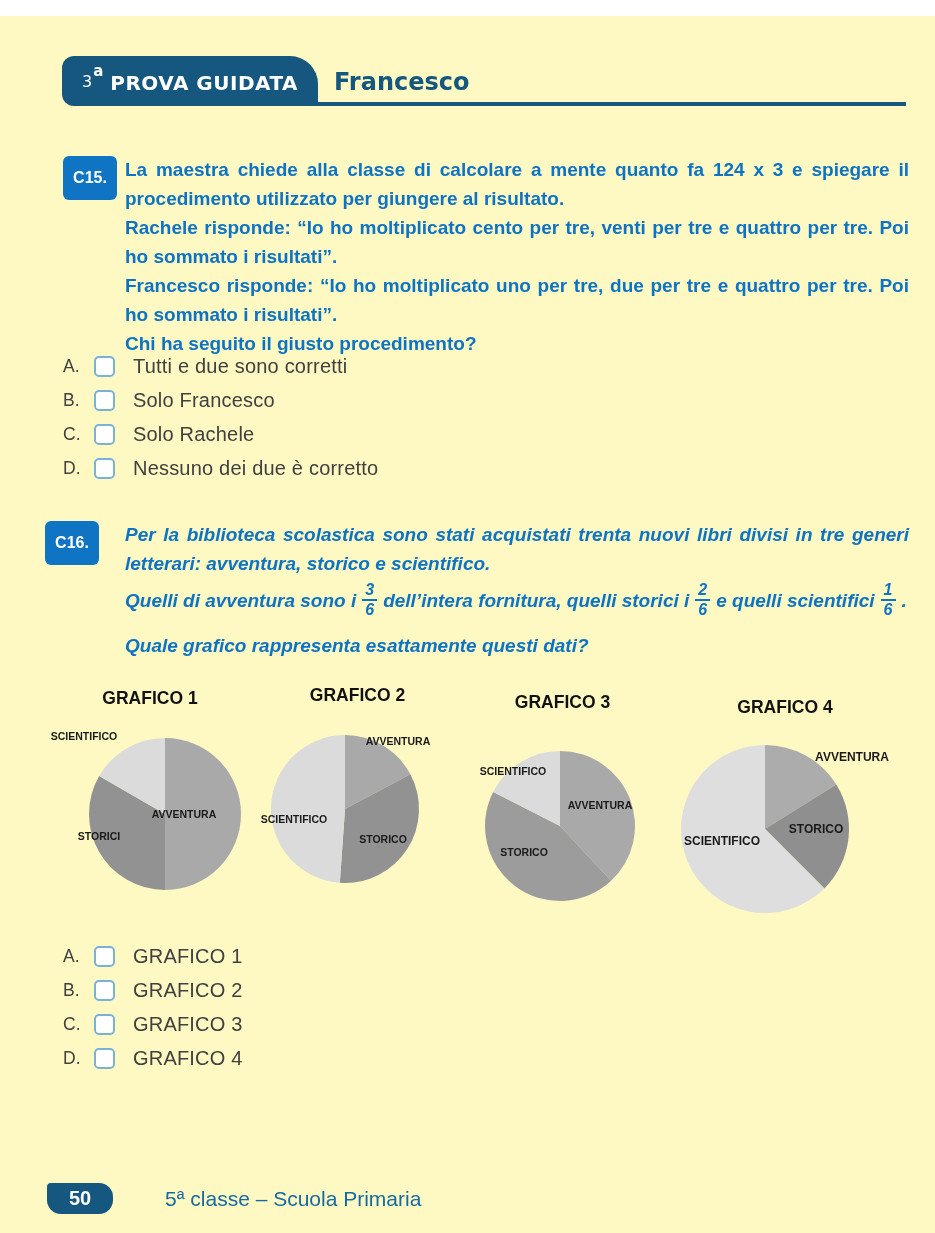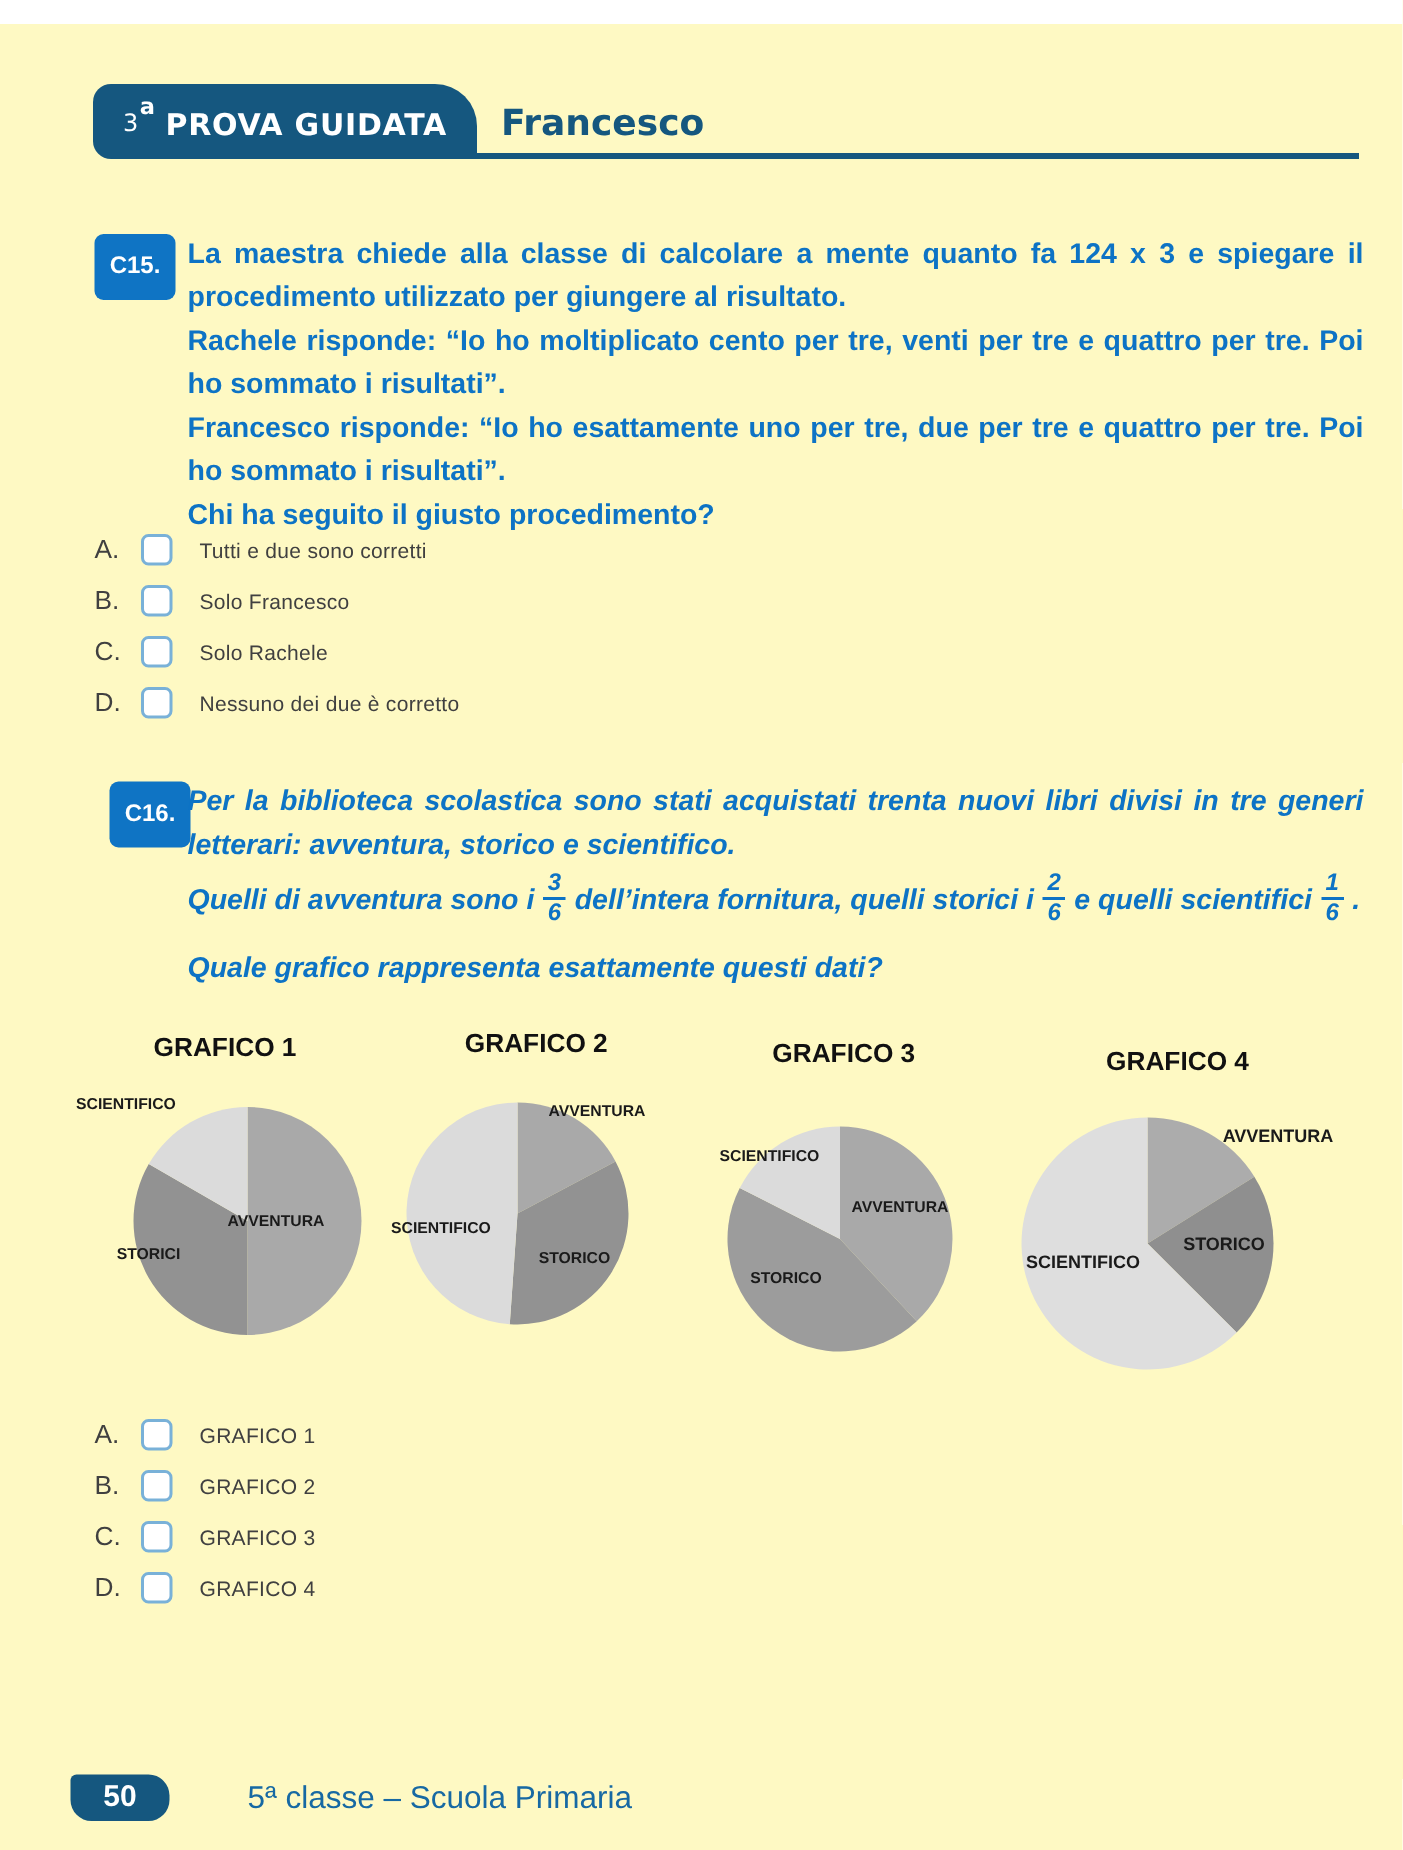--- a/index.html
+++ b/index.html
@@ -42,21 +42,21 @@
   .frac .den { border-top:2px solid #0d73c5; padding:0 3px; }
 
   
   .options { position:absolute; left:63px; }
   .opt-row { display:flex; align-items:center; height:21px; margin-bottom:13px; }
   .opt-letter { width:31px; font-size:17.5px; color:#404040; }
   .opt-box {
     width:21px; height:21px; border:2px solid #79b1d8; border-radius:5px;
     background:#fff; margin-right:18px; cursor:pointer; flex:0 0 auto;
   }
-  .opt-label { font-size:14px; color:#404040; letter-spacing:.2px; }
+  .opt-label { font-size:20px; color:#404040; letter-spacing:.2px; }
   .options-c15 .opt-row { margin-bottom:13px; height:21px; }
 
   
   .charts-row { position:absolute; left:45px; top:666px; display:flex; }
   .chart { position:relative; }
   .chart-title { text-align:center; font-size:17.5px; font-weight:bold; color:#111; }
   .pie-label {
     position:absolute; font-weight:bold; color:#1a1a1a; white-space:nowrap;
   }
   .pie-label.center { transform:translate(-50%,-50%); }
@@ -79,21 +79,21 @@
     <span><span>3</span><span class="hb-sup">a</span></span>
     <span class="hb-label">PROVA GUIDATA</span>
   </div>
   <div class="header-subject">Francesco</div>
   <div class="header-rule"></div>
 
   <div class="q-badge" style="left:63px; top:140px;">C15.</div>
   <div class="q-text" style="top:139px;" id="q15-text">
       <p>La maestra chiede alla classe di calcolare a mente quanto fa 124 x 3 e spiegare il procedimento utilizzato per giungere al risultato.</p>
       <p>Rachele risponde: “Io ho moltiplicato cento per tre, venti per tre e quattro per tre. Poi ho sommato i risultati”.</p>
-      <p>Francesco risponde: “Io ho esattamente uno per tre, due per tre e quattro per tre. Poi ho sommato i risultati”.</p>
+      <p>Francesco risponde: “Io ho moltiplicato uno per tre, due per tre e quattro per tre. Poi ho sommato i risultati”.</p>
       <p>Chi ha seguito il giusto procedimento?</p>
     </div>
 
   <div class="options options-c15" style="top:340px;" id="options-c15">
       <div class="opt-row">
         <div class="opt-letter">A.</div>
         <div class="opt-box"></div>
         <div class="opt-label">Tutti e due sono corretti</div>
       </div>
       <div class="opt-row">
@@ -106,21 +106,21 @@
         <div class="opt-box"></div>
         <div class="opt-label">Solo Rachele</div>
       </div>
       <div class="opt-row">
         <div class="opt-letter">D.</div>
         <div class="opt-box"></div>
         <div class="opt-label">Nessuno dei due è corretto</div>
       </div>
     </div>
 
-  <div class="q-badge" style="left:73px; top:505px;">C16.</div>
+  <div class="q-badge" style="left:45px; top:505px;">C16.</div>
   <div class="q-text" style="top:504px;font-style:italic;">
     <p>Per la biblioteca scolastica sono stati acquistati trenta nuovi libri divisi in tre generi letterari: avventura, storico e scientifico.</p>
     <div class="rich-line" id="q16-rich"><span>Quelli di avventura sono i</span><span class="frac">
           <span class="num">3</span>
           <span class="den">6</span>
         </span><span>dell’intera fornitura, quelli storici i</span><span class="frac">
           <span class="num">2</span>
           <span class="den">6</span>
         </span><span>e quelli scientifici</span><span class="frac">
           <span class="num">1</span>

